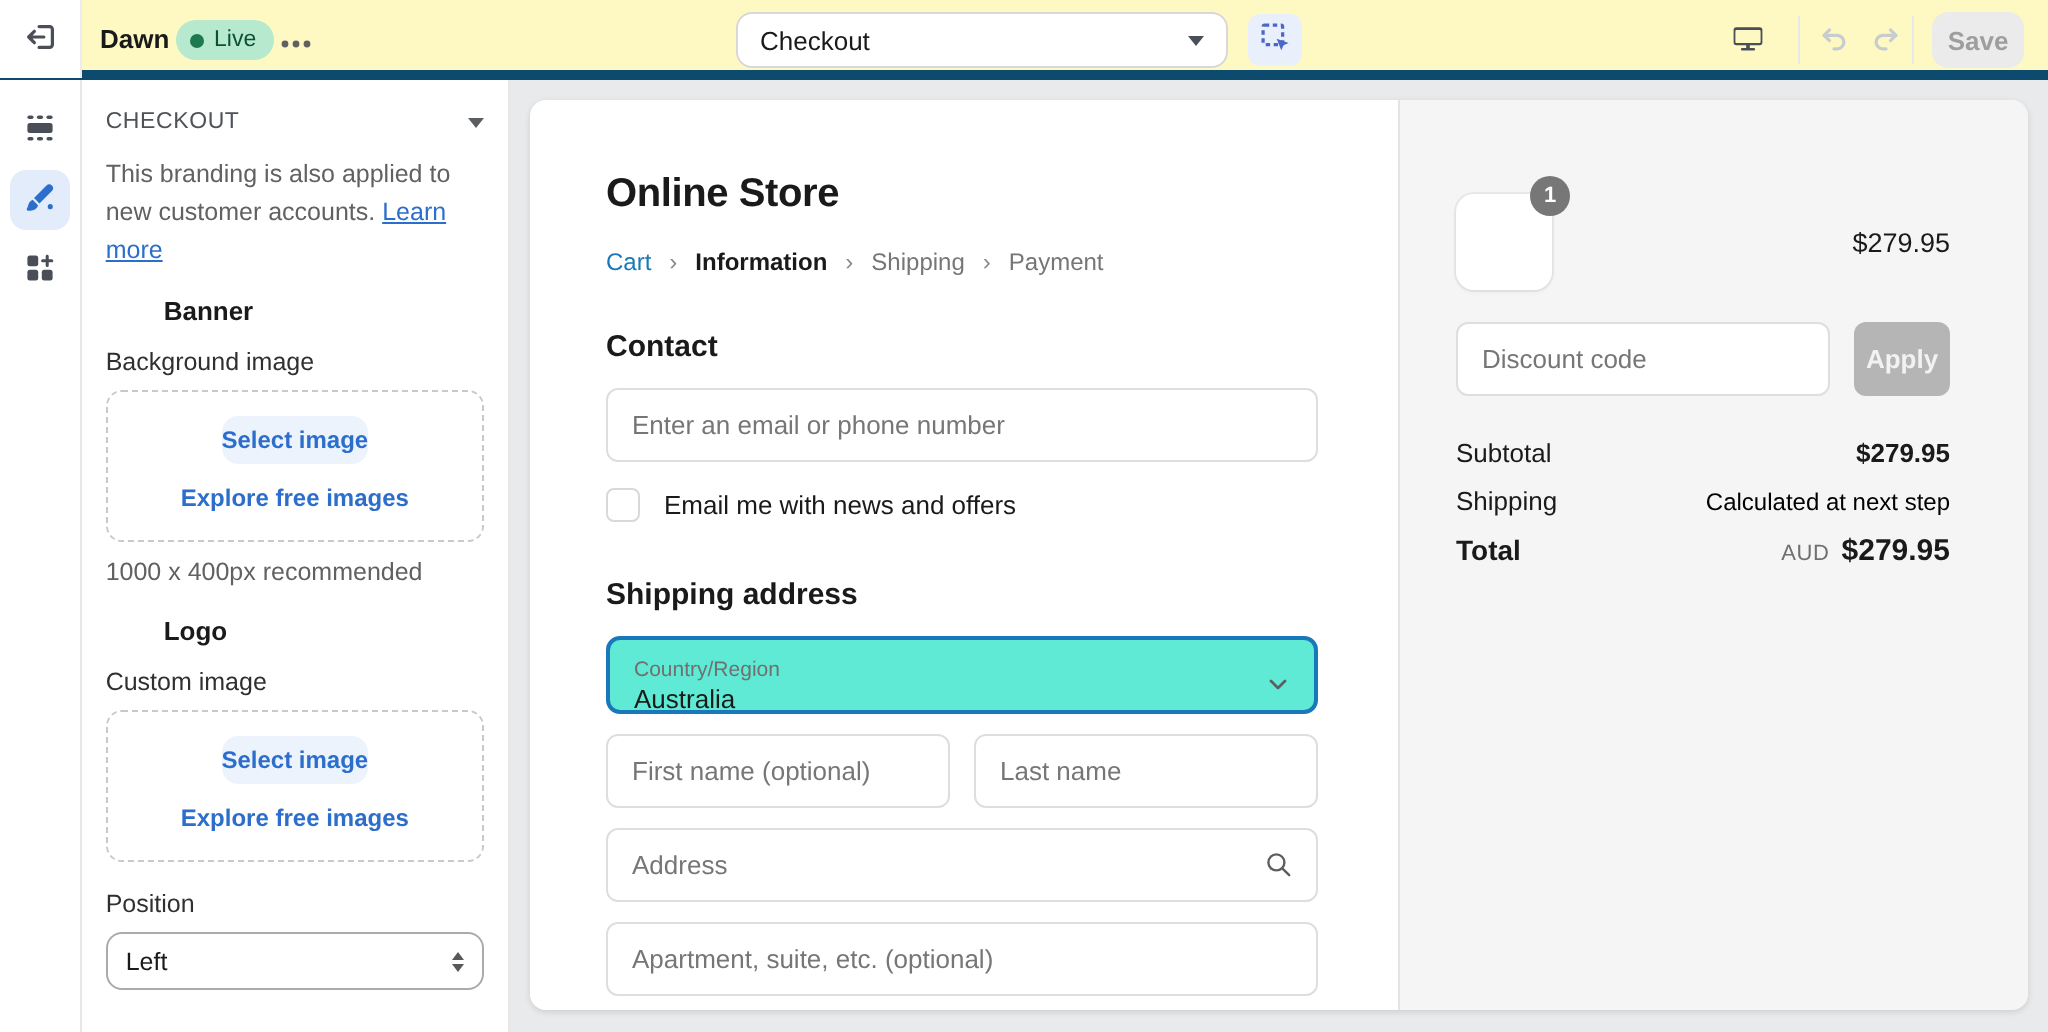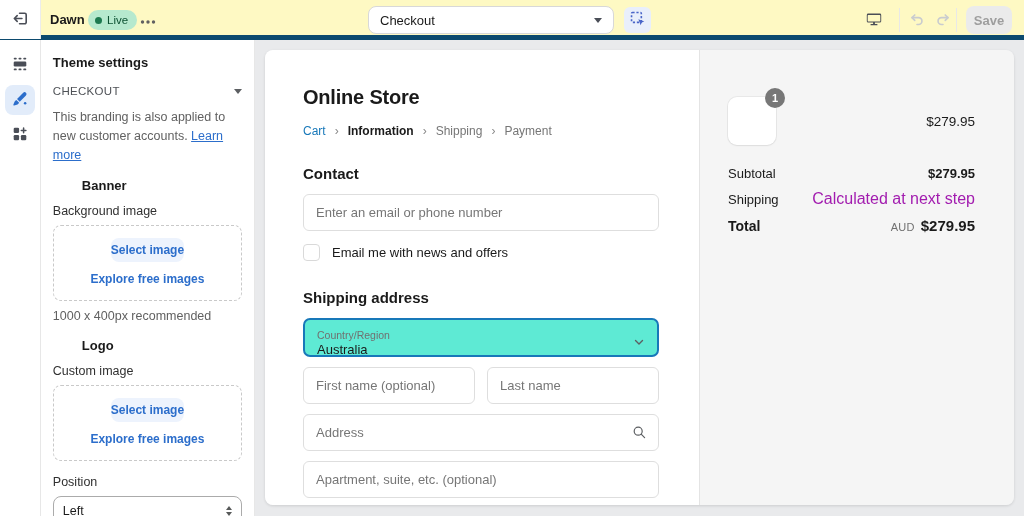--- a/index.html
+++ b/index.html
@@ -84,21 +84,21 @@
   .product-info { margin-left:14px; }
   .product-name { font-size:13px; font-weight:700; }
   .product-options { font-size:12px; color:#707070; margin-top:3px; }
   .product-price { margin-left:auto; font-size:13.5px; }
   .discount-row { display:flex; gap:12px; margin-top:16px; }
   .discount-row .text-input { flex:1; }
   .apply-btn { width:48px; height:37px; background:#b5b5b5; color:#f2f2f2; border:none; border-radius:6px; font-size:13px; font-weight:600; flex:none; }
   .totals { margin-top:21px; display:flex; flex-direction:column; gap:9px; }
   .total-row { display:flex; justify-content:space-between; align-items:baseline; font-size:13px; }
   .bold { font-weight:700; }
-  .muted-sm { font-size:16px; color:#a21caf; }
+  .muted-sm { font-size:12px; color:#000000; }
   .grand-label { font-size:14px; font-weight:700; }
   .currency { font-size:11px; color:#707070; letter-spacing:.3px; margin-right:6px; }
   .grand-value { font-size:15px; font-weight:700; }
 </style>
 </head>
 <body>
 
 <div class="topbar">
   <button class="exit-btn">
     <span>
@@ -195,21 +195,20 @@
           <rect x="3" y="3" width="6" height="6" rx="1.4"></rect>
           <rect x="3" y="11" width="6" height="6" rx="1.4"></rect>
           <rect x="11" y="11" width="6" height="6" rx="1.4"></rect>
           <path d="M14 2.6c.47 0 .85.38.85.85v1.7h1.7a.85.85 0 1 1 0 1.7h-1.7v1.7a.85.85 0 1 1-1.7 0v-1.7h-1.7a.85.85 0 1 1 0-1.7h1.7v-1.7c0-.47.38-.85.85-.85z"></path>
         </svg>
       </span>
     </button>
   </div>
 
   <div class="panel">
-    <div class="panel-title">Theme settings</div>
 
     <div class="section-row">
       <span>CHECKOUT</span>
       <span class="caret-down" style="border-top-color:#5c5f62"></span>
     </div>
 
     <p class="panel-desc"><span>This branding is also applied to new customer accounts. </span><span class="link">Learn more</span></p>
 
     <div class="group-heading">Banner</div>
     <div class="field-label">Background image</div>
@@ -294,20 +293,24 @@
 
       <div class="order-summary">
         <div class="product-row">
           <div class="thumb-wrap">
             <div class="thumb"></div>
             <div class="qty-badge">1</div>
           </div>
           <div class="product-price">$279.95</div>
         </div>
 
+        <div class="discount-row">
+          <input class="text-input" type="text" placeholder="Discount code" style="">
+          <button class="apply-btn">Apply</button>
+        </div>
 
         <div class="totals">
           <div class="total-row">
             <span>Subtotal</span>
             <span class="bold">$279.95</span>
           </div>
           <div class="total-row">
             <span>Shipping</span>
             <span class="muted-sm">Calculated at next step</span>
           </div>

